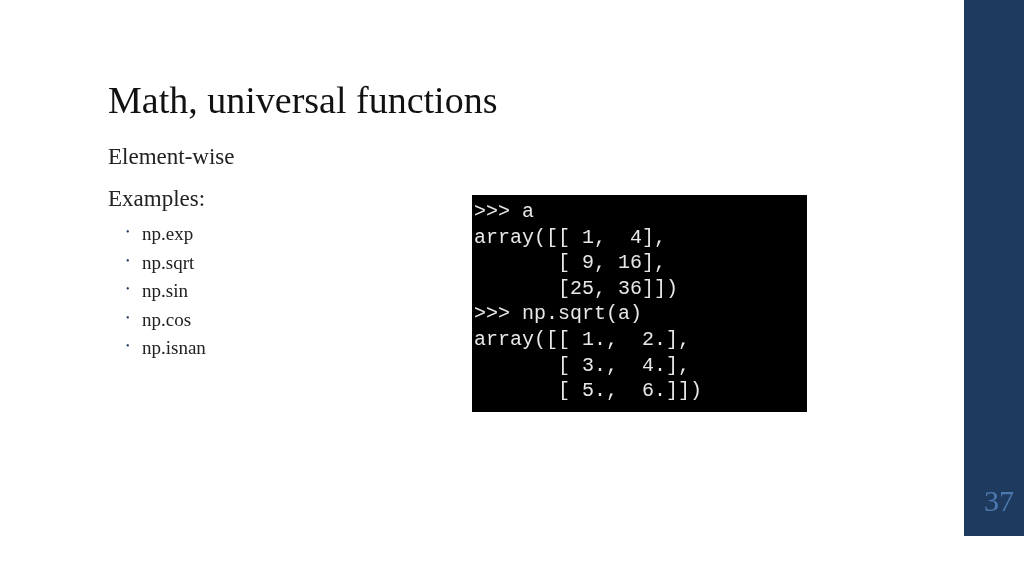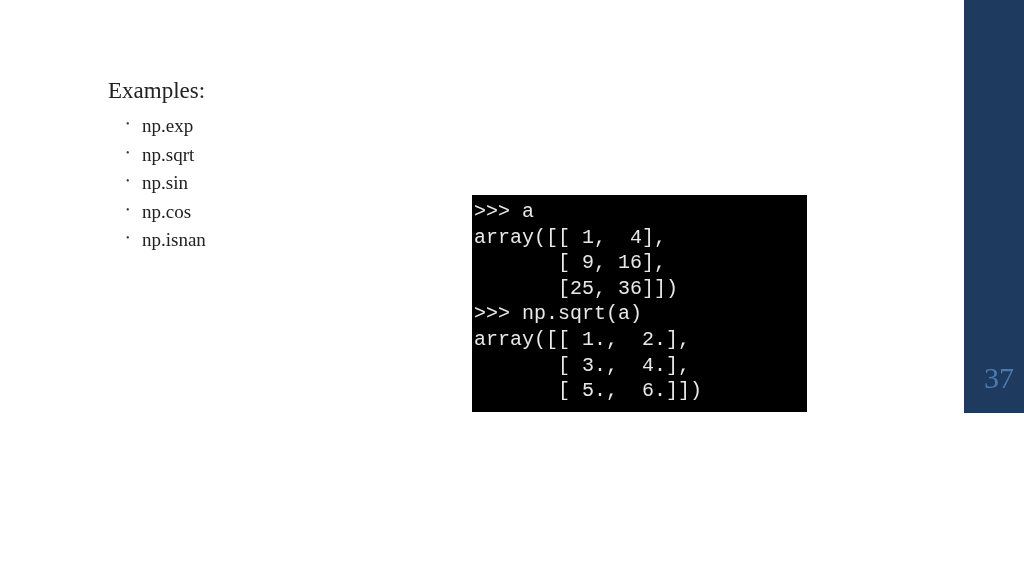--- a/index.html
+++ b/index.html
@@ -9,21 +9,21 @@
       background: #fff;
       font-family: Georgia, 'Times New Roman', serif;
       position: relative;
       overflow: hidden;
     }
     .sidebar {
       position: absolute;
       right: 0;
       top: 0;
       width: 60px;
-      height: 413px;
+      height: 536px;
       background: #1f3a5f;
       text-align: right;
     }
     .page-number {
       position: absolute;
       bottom: 18px;
       right: 10px;
       color: #4b7ab0;
       font-size: 30px;
       font-family: Georgia, serif;
@@ -84,20 +84,22 @@
     }
   </style>
 </head>
 <body>
 
 <div class="sidebar">
   <div class="page-number">37</div>
 </div>
 
 <div class="content">
+  <h1 class="title">Math, universal functions</h1>
+  <div class="subtitle">Element-wise</div>
   <div class="examples-label">Examples:</div>
   <ul class="example-list">
     <li>np.exp</li>
     <li>np.sqrt</li>
     <li>np.sin</li>
     <li>np.cos</li>
     <li>np.isnan</li>
   </ul>
 </div>
 

